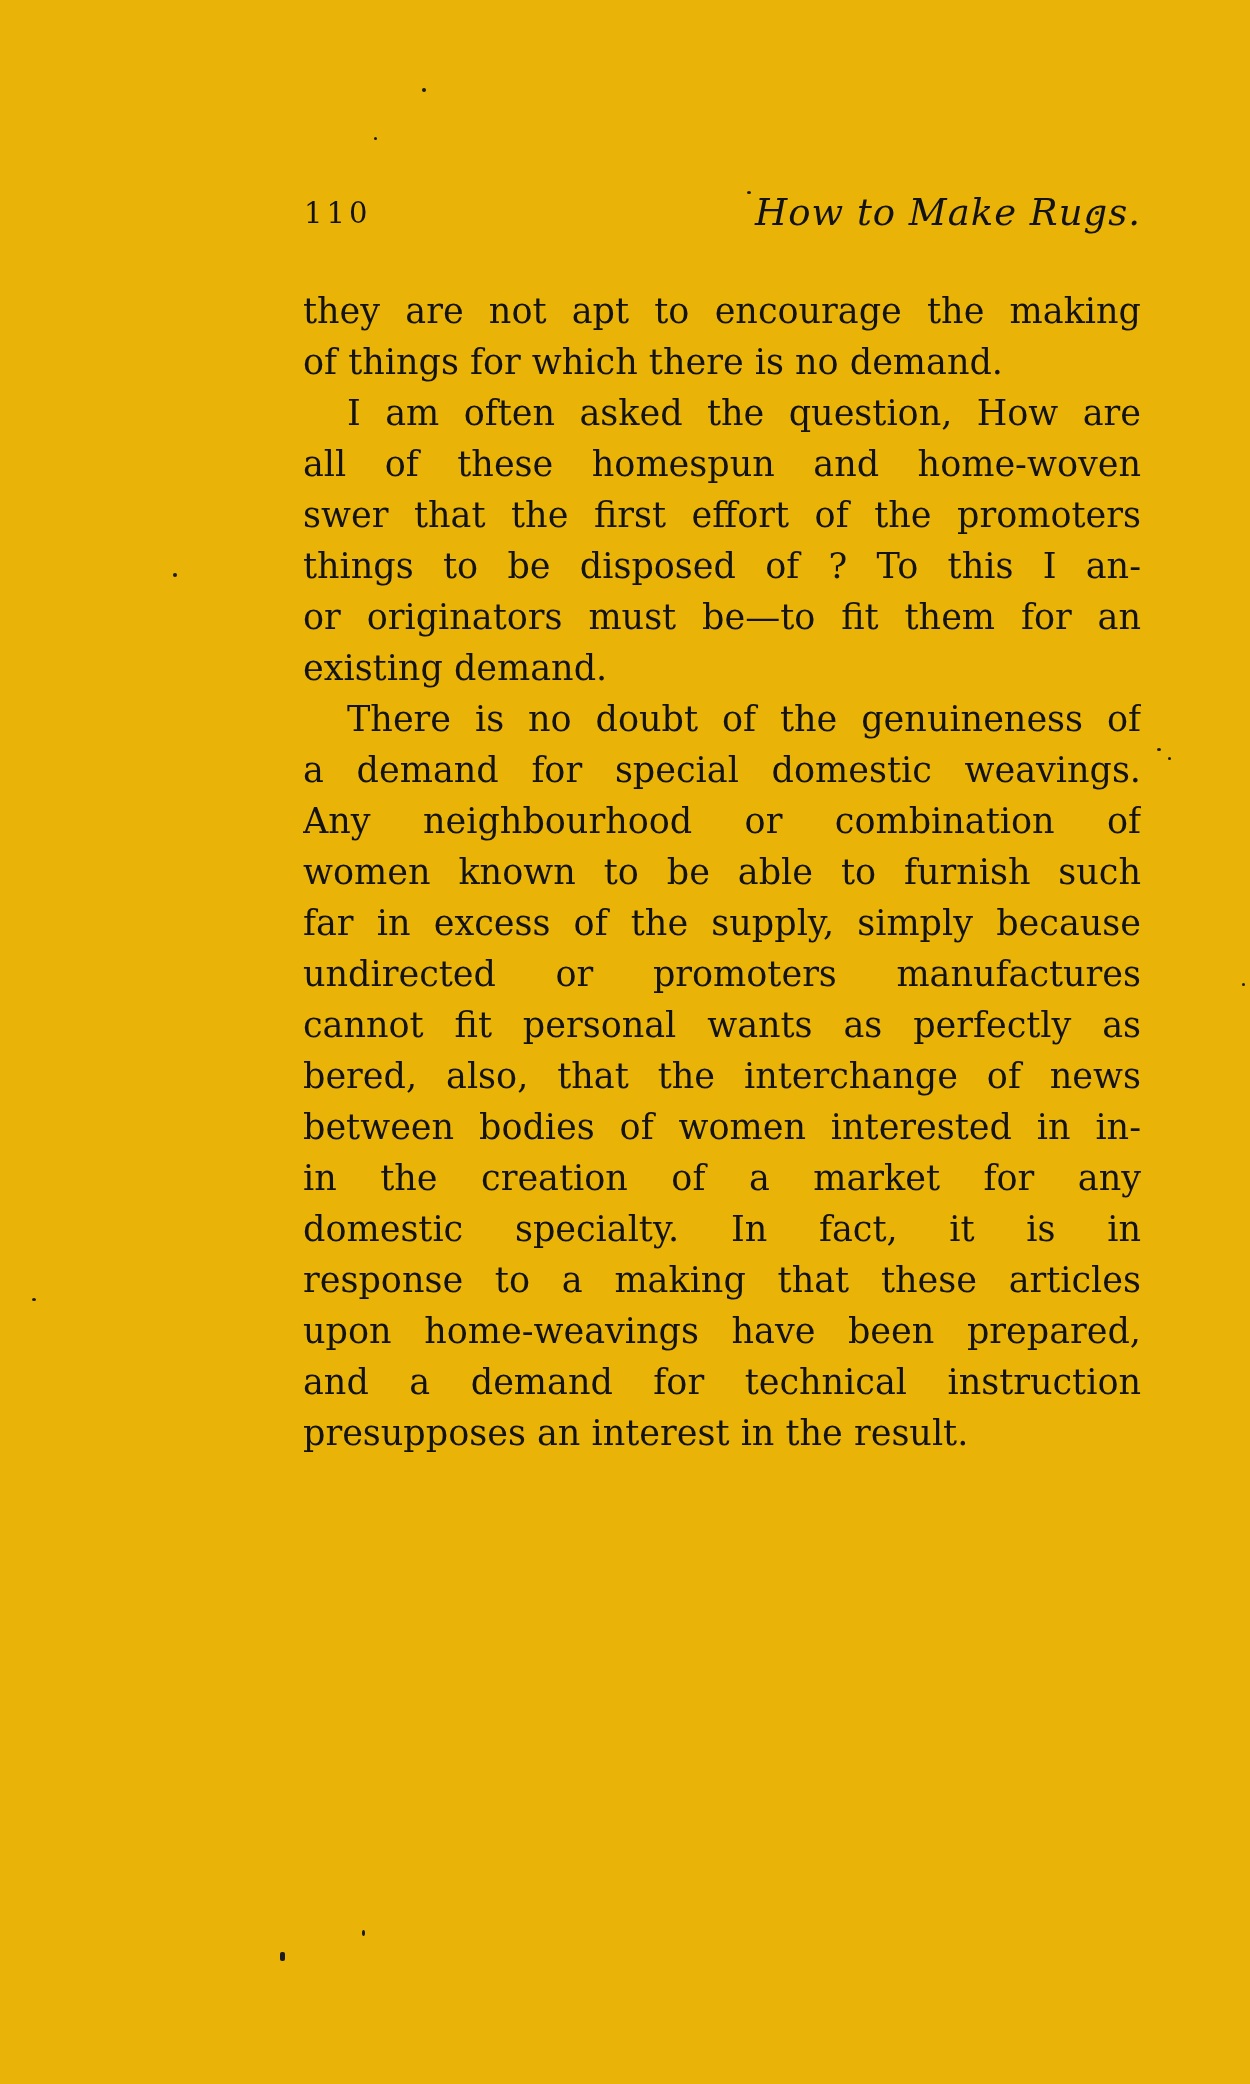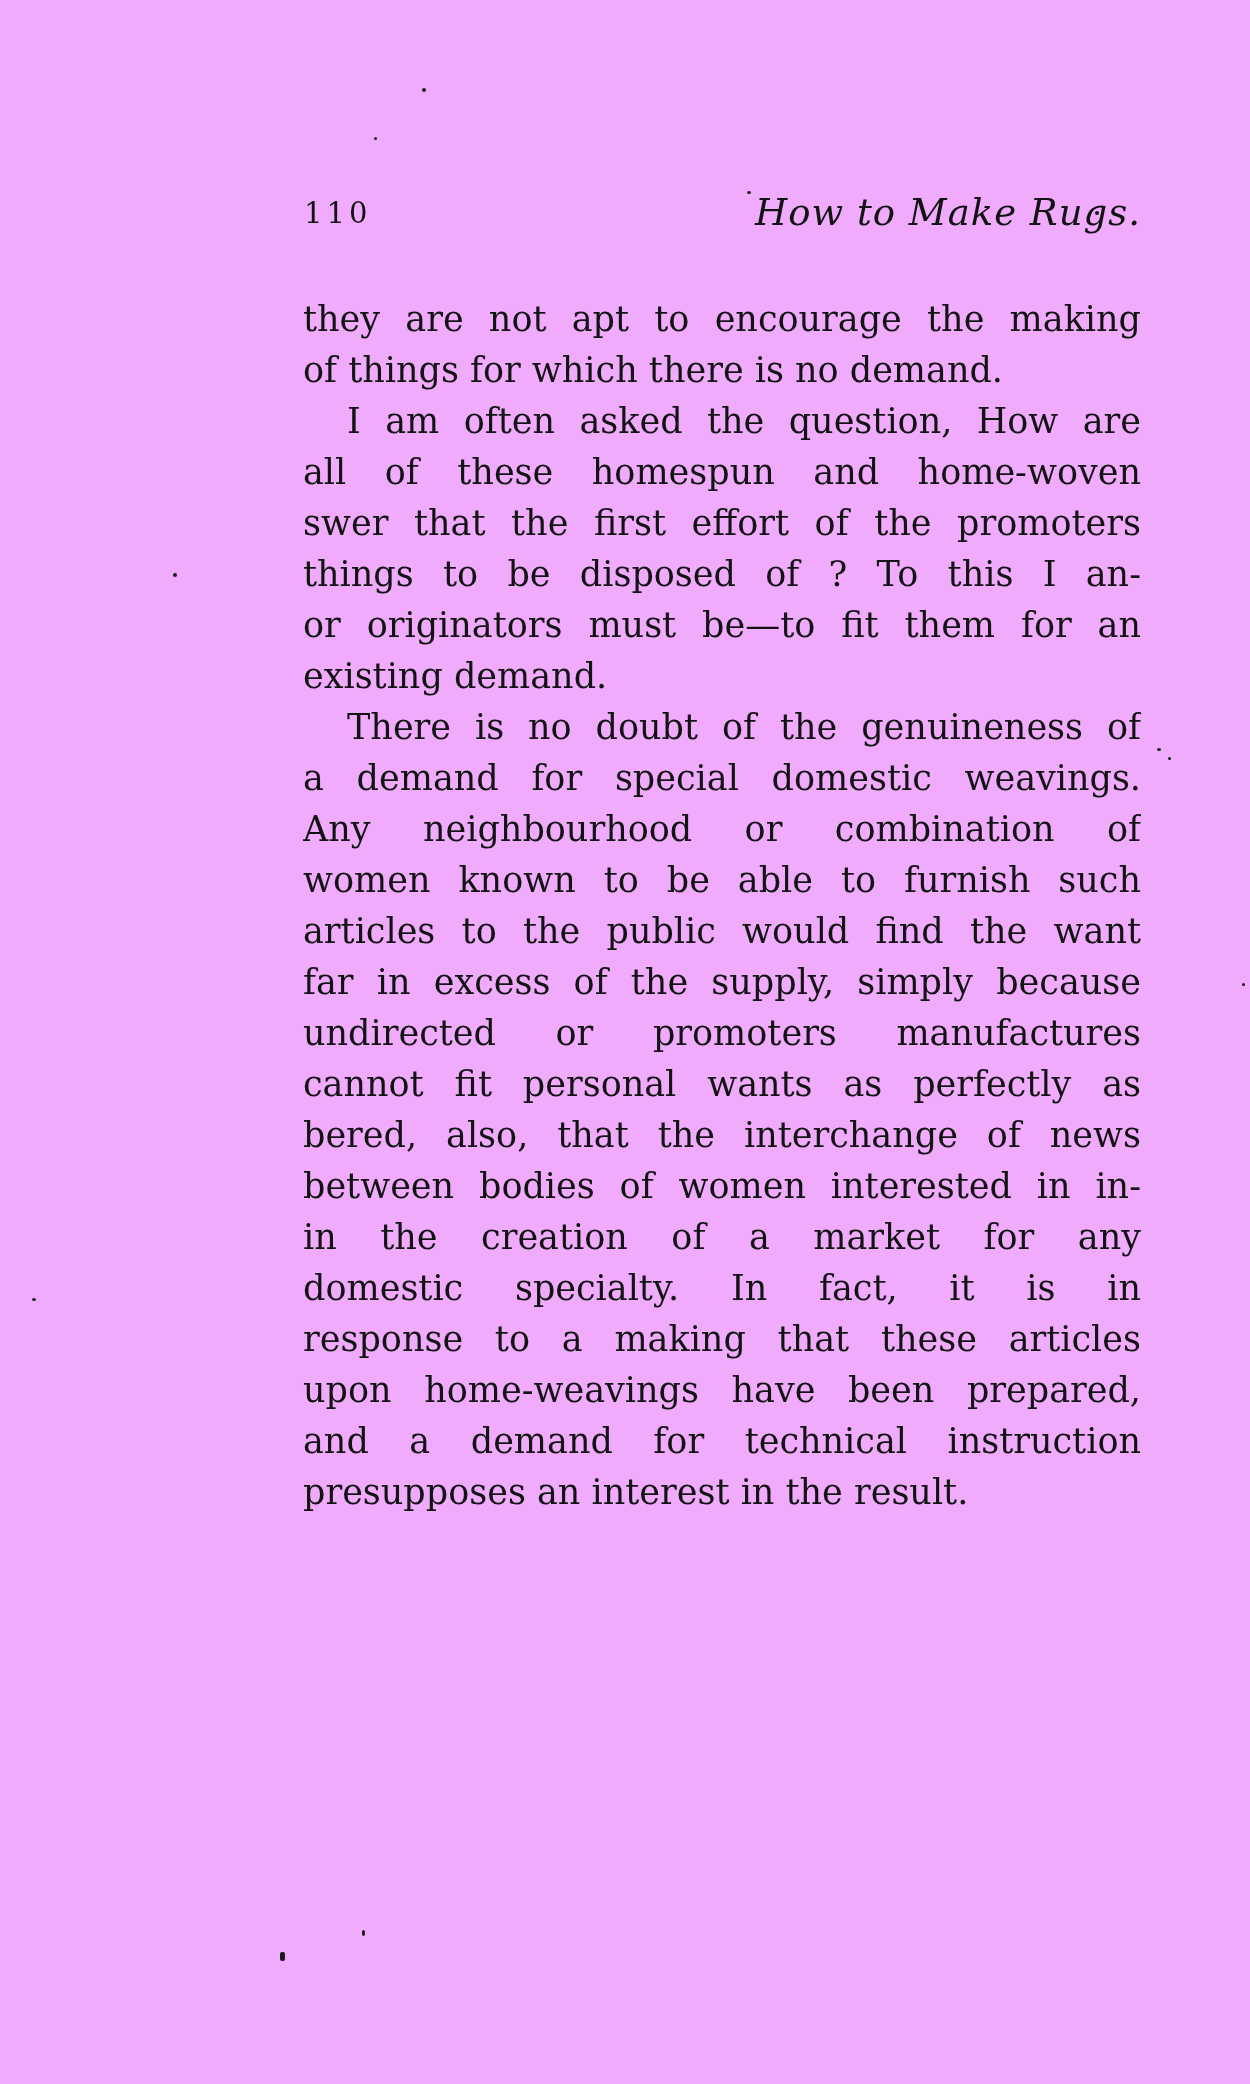--- a/index.html
+++ b/index.html
@@ -4,34 +4,34 @@
 <style>
   html,body{margin:0;padding:0}
   body{
     width:1250px;height:2084px;
     background:#ffffff;
     position:relative;
     overflow:hidden;
     font-family:"DejaVu Serif", serif;
     color:#131313;
   }
-  .page{position:absolute;inset:0;background:#f0abfc}
+  .page{position:absolute;inset:0;background:#eab308}
   
   .header{position:absolute;left:303px;top:186px;width:838px;height:54px}
   .page-num{
     position:absolute;left:1px;top:13px;
     font-size:29px;line-height:1;letter-spacing:4px;
   }
   .title{
     display:block;text-align:right;
     font-style:italic;font-size:37px;line-height:54px;
     letter-spacing:1px;
   }
   
-  #text-block{position:absolute;left:303px;top:294px;width:838px}
+  #text-block{position:absolute;left:303px;top:286px;width:838px}
   .line{
     font-size:35px;line-height:51px;height:51px;
     text-align:justify;text-align-last:justify;
     overflow:hidden;
   }
   .line.last{text-align-last:left}
   .line.indent{text-indent:44px}
   .it{}
   
   .speck{position:absolute;background:#1c1c1c;border-radius:50%}
@@ -52,21 +52,20 @@
       <div class="line indent"><span>I am often asked the question, How are</span></div>
       <div class="line"><span>all of these homespun and home-woven</span></div>
       <div class="line"><span>swer that the first effort of the promoters</span></div>
       <div class="line"><span>things to be disposed of ? To this I an-</span></div>
       <div class="line"><span>or originators must be—</span><span class="it">to fit them for an</span></div>
       <div class="line last"><span class="it">existing demand.</span></div>
       <div class="line indent"><span>There is no doubt of the genuineness of</span></div>
       <div class="line"><span>a demand for special domestic weavings.</span></div>
       <div class="line"><span>Any neighbourhood or combination of</span></div>
       <div class="line"><span>women known to be able to furnish such</span></div>
-      <div class="line"><span>articles to the public would find the want</span></div>
       <div class="line"><span>far in excess of the supply, simply because</span></div>
       <div class="line"><span>undirected or promoters manufactures</span></div>
       <div class="line"><span>cannot fit personal wants as perfectly as</span></div>
       <div class="line"><span>bered, also, that the interchange of news</span></div>
       <div class="line"><span>between bodies of women interested in in-</span></div>
       <div class="line"><span>in the creation of a market for any</span></div>
       <div class="line"><span>domestic specialty. In fact, it is in</span></div>
       <div class="line"><span>response to a making that these articles</span></div>
       <div class="line"><span>upon home-weavings have been prepared,</span></div>
       <div class="line"><span>and a demand for technical instruction</span></div>

